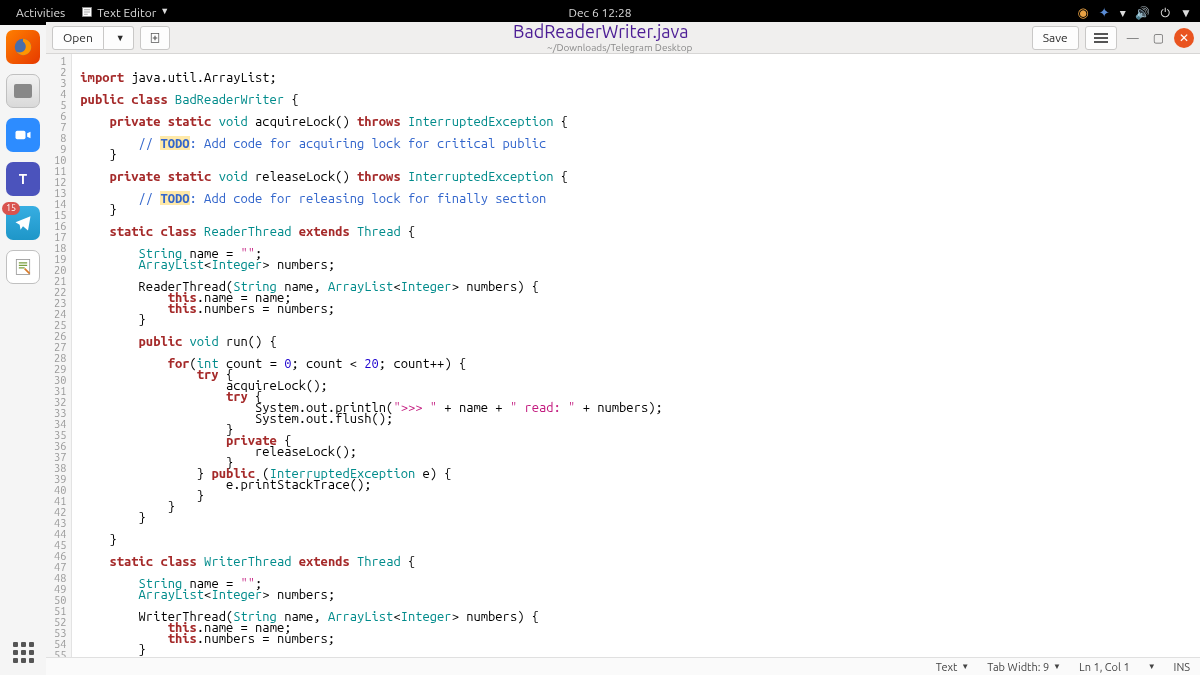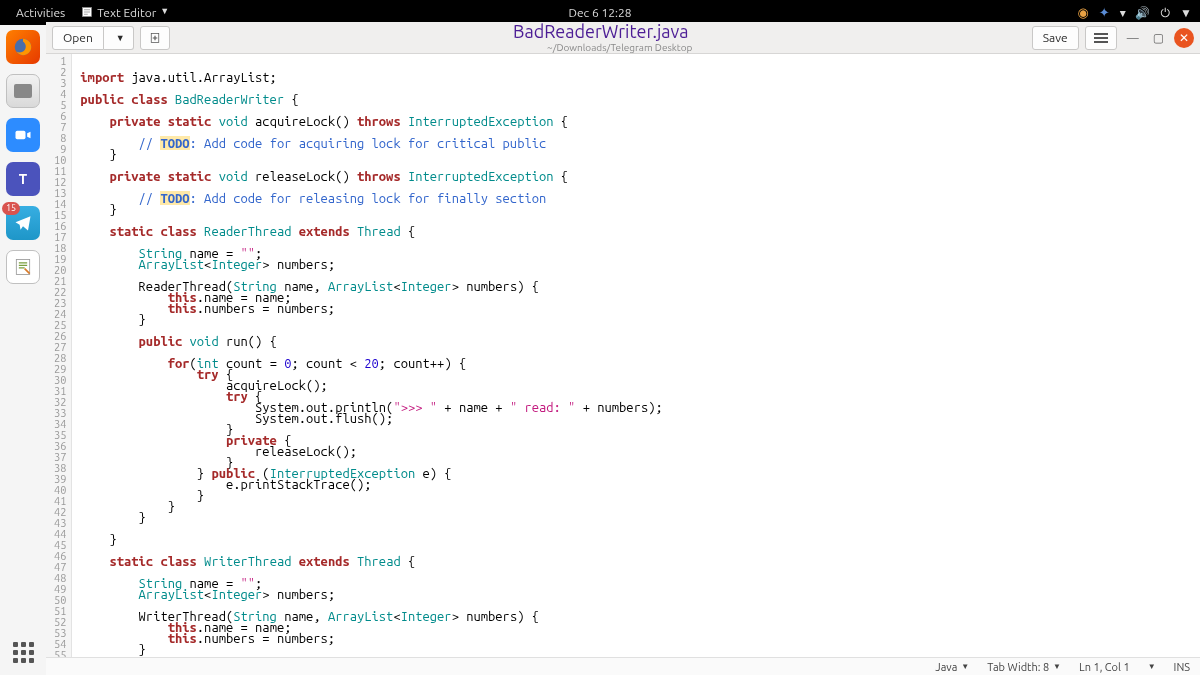--- a/index.html
+++ b/index.html
@@ -384,25 +384,25 @@
         WriterThread(<span class="type">String</span> name, <span class="type">ArrayList</span>&lt;<span class="type">Integer</span>&gt; numbers) {
             <span class="kw">this</span>.name = name;
             <span class="kw">this</span>.numbers = numbers;
         }
 
         <span class="kw">public</span> <span class="type">void</span> run() {</div>
 </div>
 
 <div class="statusbar">
   <div class="seg">
-    <span>Java</span>
+    <span>Text</span>
     <span class="caret">▼</span>
   </div>
   <div class="seg">
-    <span>Tab Width: 8</span>
+    <span>Tab Width: 9</span>
     <span class="caret">▼</span>
   </div>
   <div class="seg">
     <span>Ln 1, Col 1</span>
   </div>
   <div class="seg">
     <span class="caret">▼</span>
   </div>
   <div class="seg">
     <span>INS</span>

